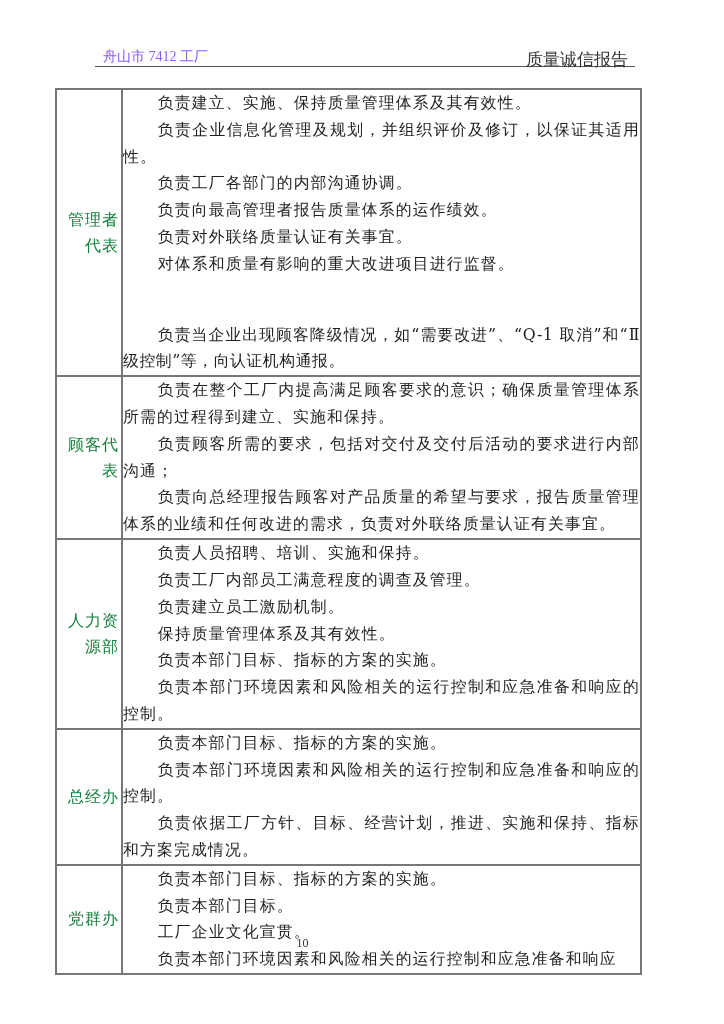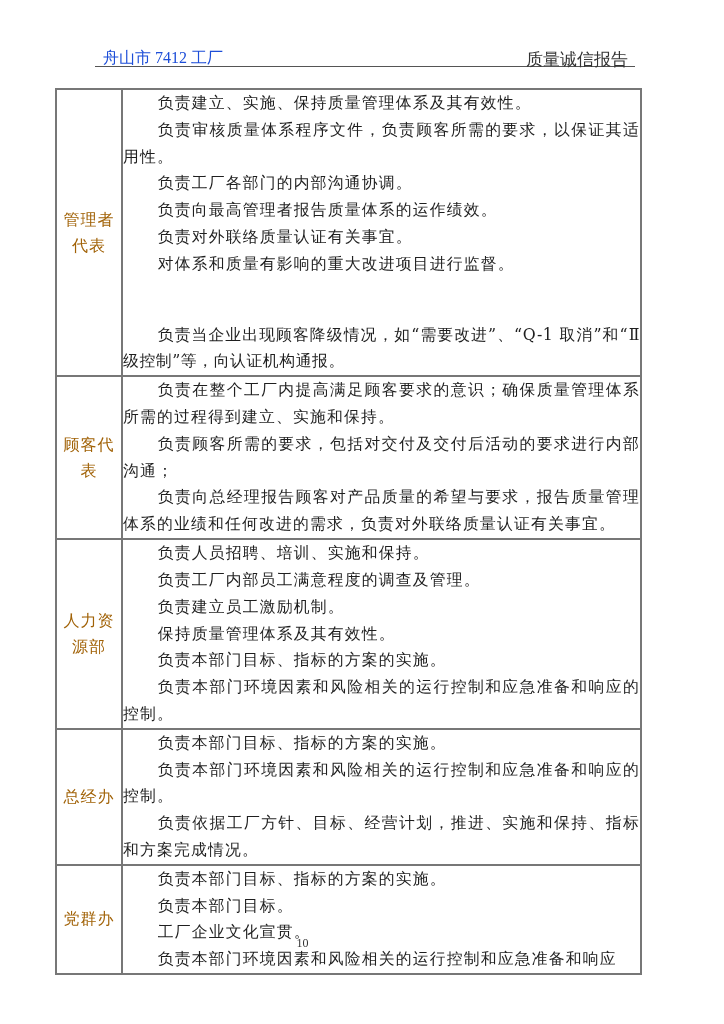--- a/index.html
+++ b/index.html
@@ -20,22 +20,22 @@
       left: 95px;
       top: 46px;
       width: 540px;
       height: 20px;
       border-bottom: 1.5px solid #555;
     }
     .header-left {
       position: absolute;
       left: 8px;
       top: 2px;
-      font-size: 16px;
-      color: #1d4ed8;
+      font-size: 14px;
+      color: #8b5cf6;
       font-family: "Liberation Serif", "DejaVu Serif", serif;
     }
     .header-right {
       position: absolute;
       right: 7px;
       top: 2px;
       font-size: 17px;
       color: #333;
       font-family: "Liberation Serif", "DejaVu Serif", serif;
     }
@@ -47,24 +47,24 @@
       border-collapse: collapse;
       table-layout: fixed;
     }
     table.duty-table td {
       border: 2px solid #777;
       vertical-align: middle;
       padding: 0;
     }
     td.dept-cell {
       width: 64px;
-      text-align: center;
+      text-align: right;
       font-size: 16px;
       line-height: 26px;
-      color: #a16207;
+      color: #15803d;
     }
     td.duty-cell {
       padding: 1px 5px 1px 6px;
       vertical-align: top;
     }
     .dept-label {
       display: block;
       padding: 0 2px;
       letter-spacing: 1px;
     }
@@ -103,21 +103,21 @@
 <table class="duty-table">
 
   <tbody>
       <tr style="height:241px;">
     <td class="dept-cell">
       <span class="dept-label">管理者</span>
       <span class="dept-label">代表</span>
     </td>
     <td class="duty-cell">
       <span class="duty-line">负责建立、实施、保持质量管理体系及其有效性。</span>
-      <span class="duty-line">负责审核质量体系程序文件，负责顾客所需的要求，以保证其适用性。</span>
+      <span class="duty-line">负责企业信息化管理及规划，并组织评价及修订，以保证其适用性。</span>
       <span class="duty-line">负责工厂各部门的内部沟通协调。</span>
       <span class="duty-line">负责向最高管理者报告质量体系的运作绩效。</span>
       <span class="duty-line">负责对外联络质量认证有关事宜。</span>
       <span class="duty-line">对体系和质量有影响的重大改进项目进行监督。</span>
       <span class="duty-line noindent-tight">负责当企业出现顾客降级情况，如“需要改进”、“Q-1 取消”和“Ⅱ级控制”等，向认证机构通报。</span>
     </td>
   </tr>
 
   <tr style="height:163px;">
     <td class="dept-cell">

